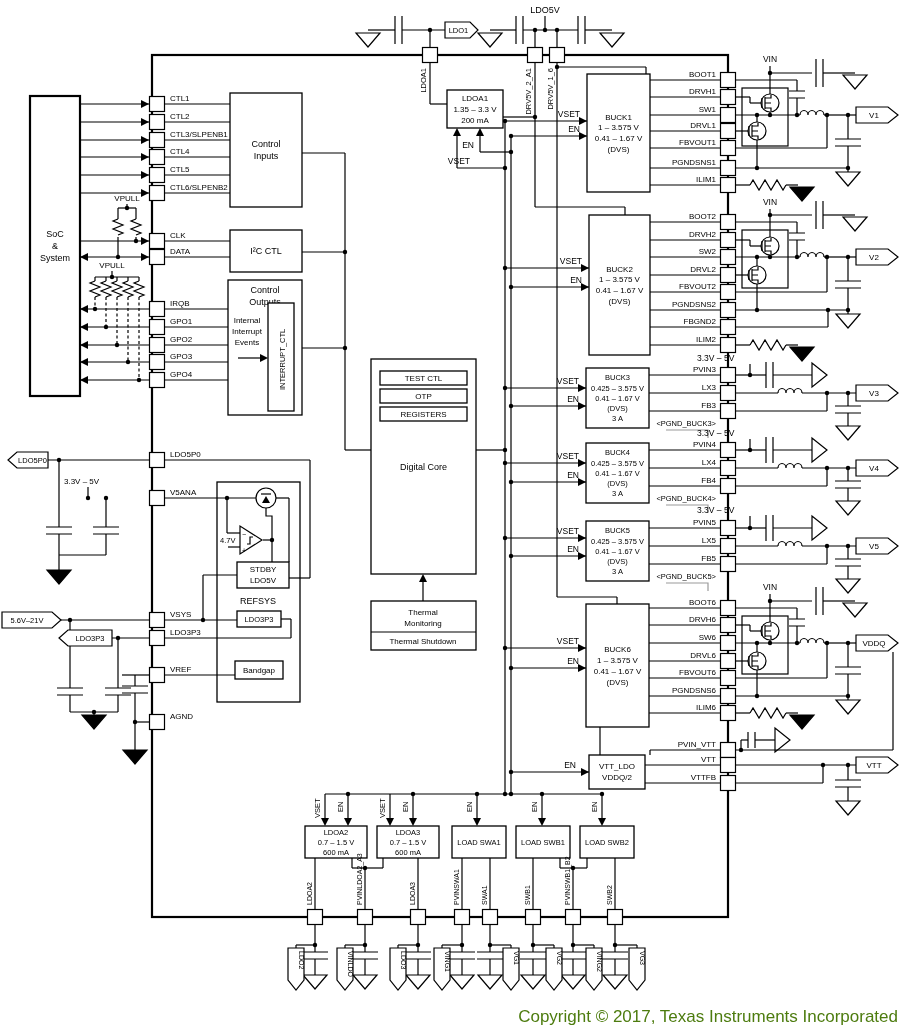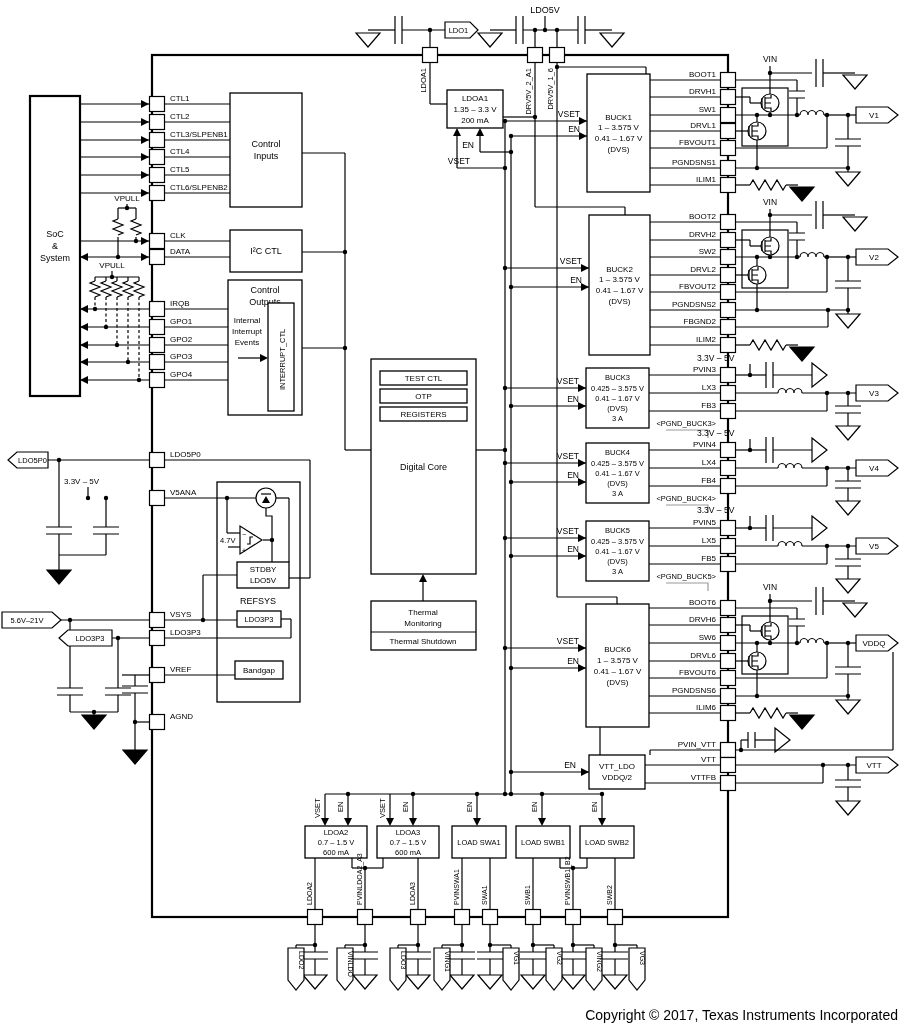--- a/index.html
+++ b/index.html
@@ -1,18 +1,18 @@
 <!DOCTYPE html>
 <html><head>
 <meta charset="utf-8">
 <style>
   html,body{margin:0;padding:0;background:#fff;width:902px;height:1028px;overflow:hidden}
   body{font-family:"Liberation Sans",sans-serif;position:relative}
   svg text{font-family:"Liberation Sans",sans-serif;fill:#000}
-  #copyright{position:absolute;right:4px;top:1007px;font-size:14px;color:#000000}
+  #copyright{position:absolute;right:4px;top:1007px;font-size:17px;color:#4d7c0f}
 </style>
 </head>
 <body>
 
 
 
 <svg id="schematic" width="902" height="1028" viewBox="0 0 902 1028">
     <g stroke="#000000" stroke-width="1.2" fill="none">
       <polyline points="80,104 149,104"></polyline>
       <polyline points="80,122 149,122"></polyline>

